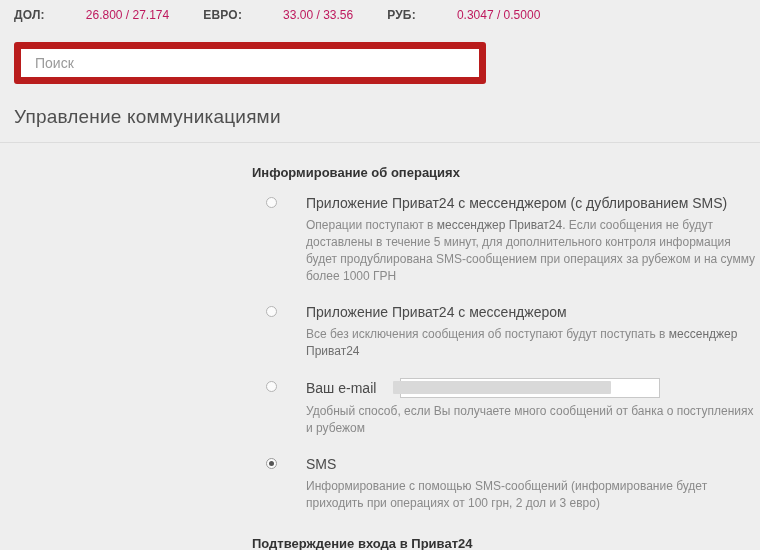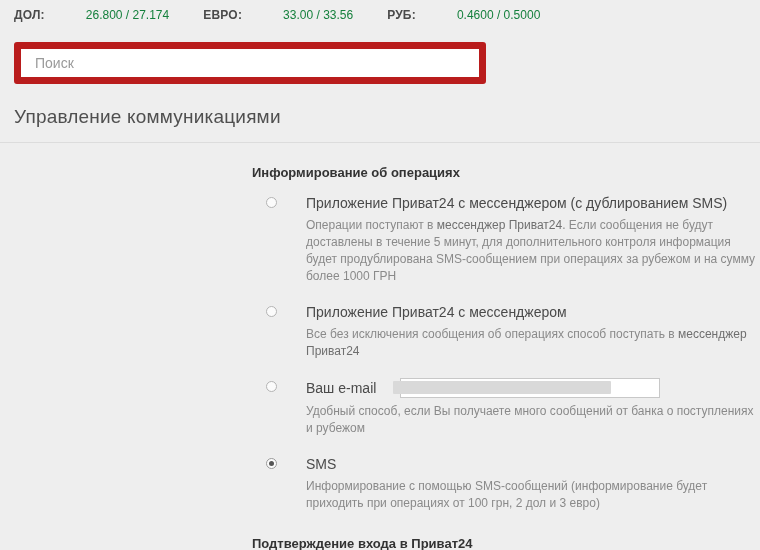--- a/index.html
+++ b/index.html
@@ -32,21 +32,21 @@
     white-space: nowrap;
     gap: 33px;
   }
   .rate-label {
     font-weight: bold;
     color: #4a4a4a;
     margin-right: 8px;
     letter-spacing: 0.2px;
   }
   .rate-value {
-    color: #15803d;
+    color: #be185d;
   }
 
   
   .search-wrap {
     padding: 12px 14px 0 14px;
   }
   .search-input {
     box-sizing: border-box;
     width: 472px;
     height: 42px;
@@ -177,21 +177,21 @@
   <div class="rate-group">
     <span class="rate-label">ДОЛ:</span>
     <span class="rate-value">26.800 / 27.174</span>
   </div>
   <div class="rate-group">
     <span class="rate-label">ЕВРО:</span>
     <span class="rate-value">33.00 / 33.56</span>
   </div>
   <div class="rate-group">
     <span class="rate-label">РУБ:</span>
-    <span class="rate-value">0.4600 / 0.5000</span>
+    <span class="rate-value">0.3047 / 0.5000</span>
   </div>
 </div>
 
 <div class="search-wrap">
   <input class="search-input" type="text" placeholder="Поиск" style="">
 </div>
 
 <h1 class="page-title">Управление коммуникациями</h1>
 <div class="title-rule"></div>
 
@@ -201,21 +201,21 @@
 
     <div class="option">
       <span class="radio"></span>
       <div class="option-label">Приложение Приват24 с мессенджером (с дублированием SMS)</div>
       <div class="option-desc"><span>Операции поступают в </span><span class="lnk">мессенджер Приват24</span><span>. Если сообщения не будут доставлены в течение 5 минут, для дополнительного контроля информация будет продублирована SMS-сообщением при операциях за рубежом и на сумму более 1000 ГРН</span></div>
     </div>
 
     <div class="option">
       <span class="radio"></span>
       <div class="option-label">Приложение Приват24 с мессенджером</div>
-      <div class="option-desc"><span>Все без исключения сообщения об операциях способ поступать в </span><span class="lnk">мессенджер Приват24</span><span></span></div>
+      <div class="option-desc"><span>Все без исключения сообщения об поступают будут поступать в </span><span class="lnk">мессенджер Приват24</span><span></span></div>
     </div>
 
     <div class="option">
       <span class="radio"></span>
       <div class="option-label inline-row">
         <span>Ваш e-mail</span>
         <span class="email-mask">
           <input class="email-input" type="text" value="" style="">
           <span class="blur"></span>
         </span>

